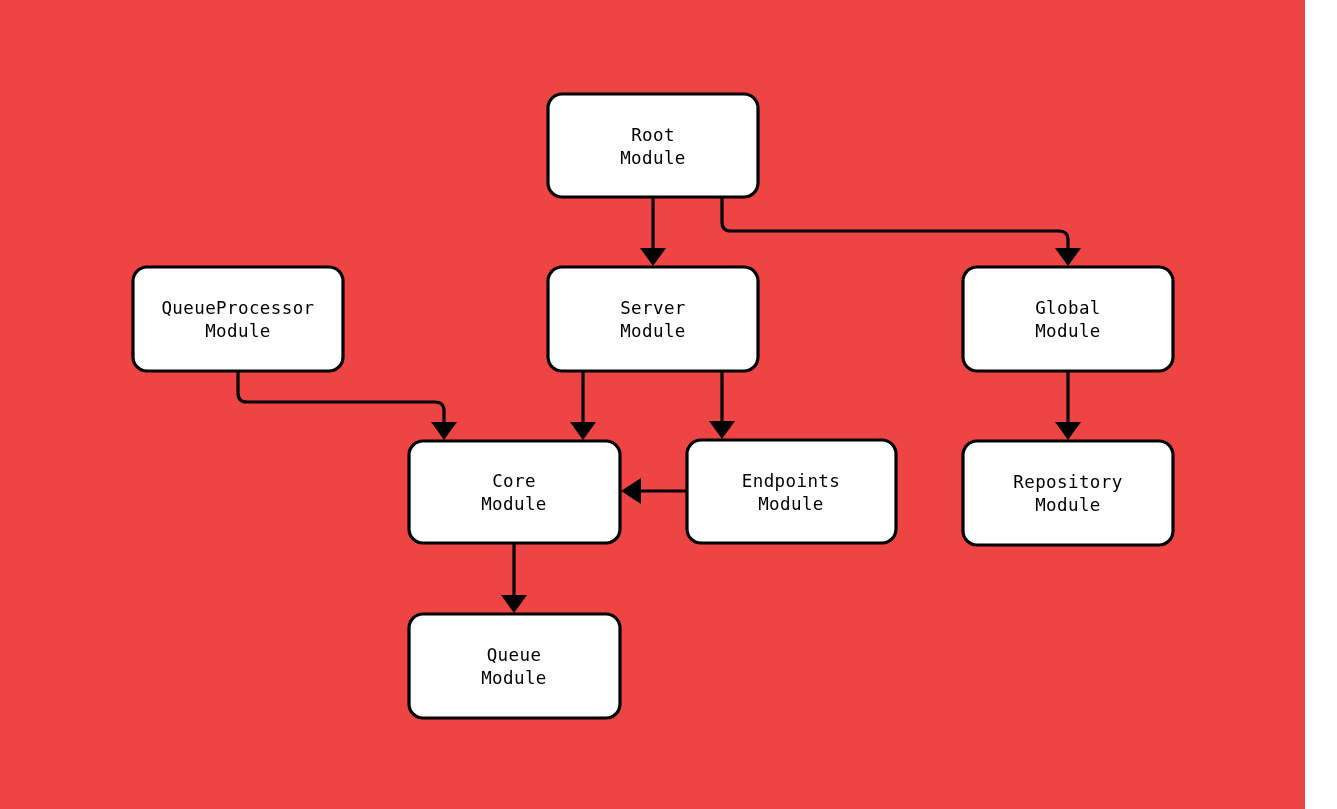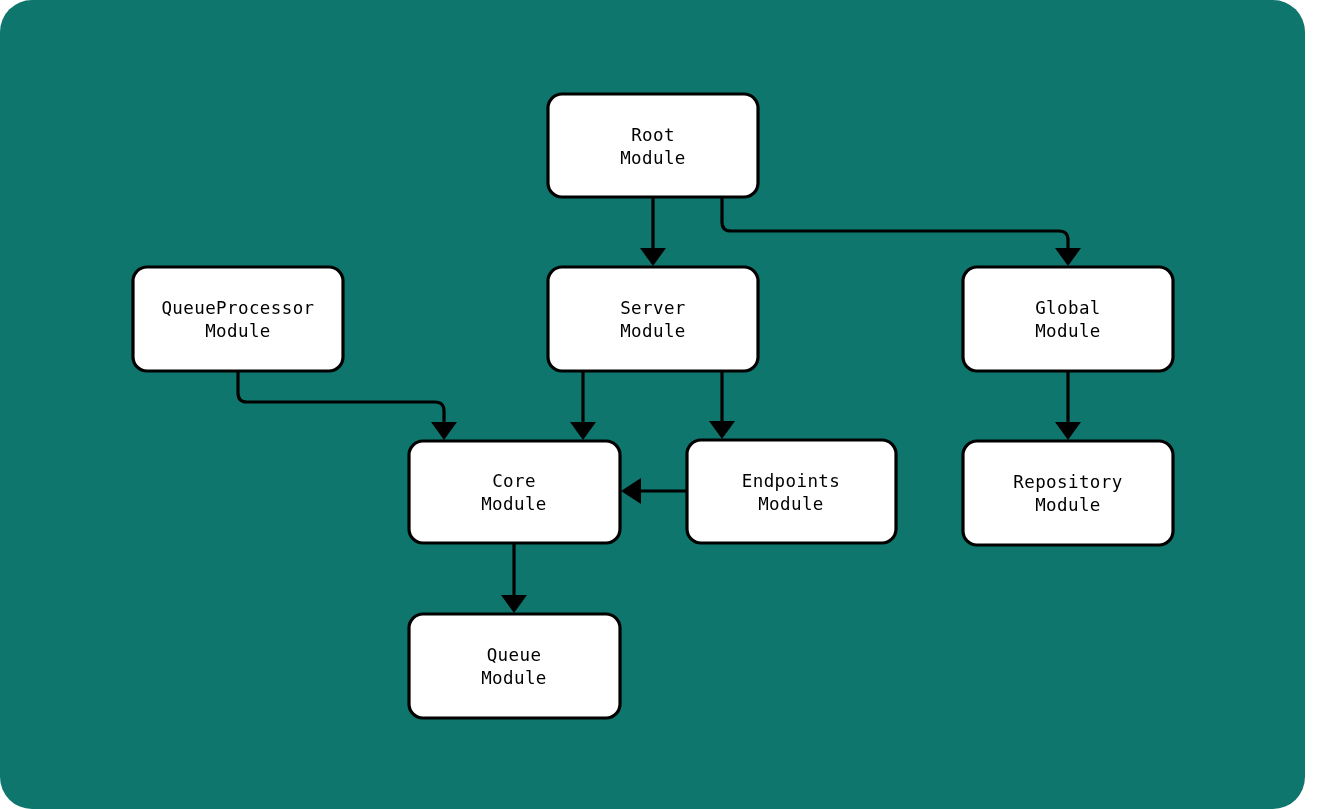--- a/index.html
+++ b/index.html
@@ -8,23 +8,22 @@
     padding: 0;
     background: #ffffff;
   }
   body {
     font-family: "DejaVu Sans Mono", "Liberation Mono", monospace;
   }
   #diagram-root {
     position: relative;
     width: 1305px;
     height: 809px;
-    background: #0f766e;
+    background: #ef4444;
     overflow: hidden;
-    border-radius: 32px;
   }
   #diagram-svg {
     display: block;
     width: 1337px;
     height: 809px;
   }
   .node-box {
     fill: #ffffff;
     stroke: #000000;
     stroke-width: 3.2;

